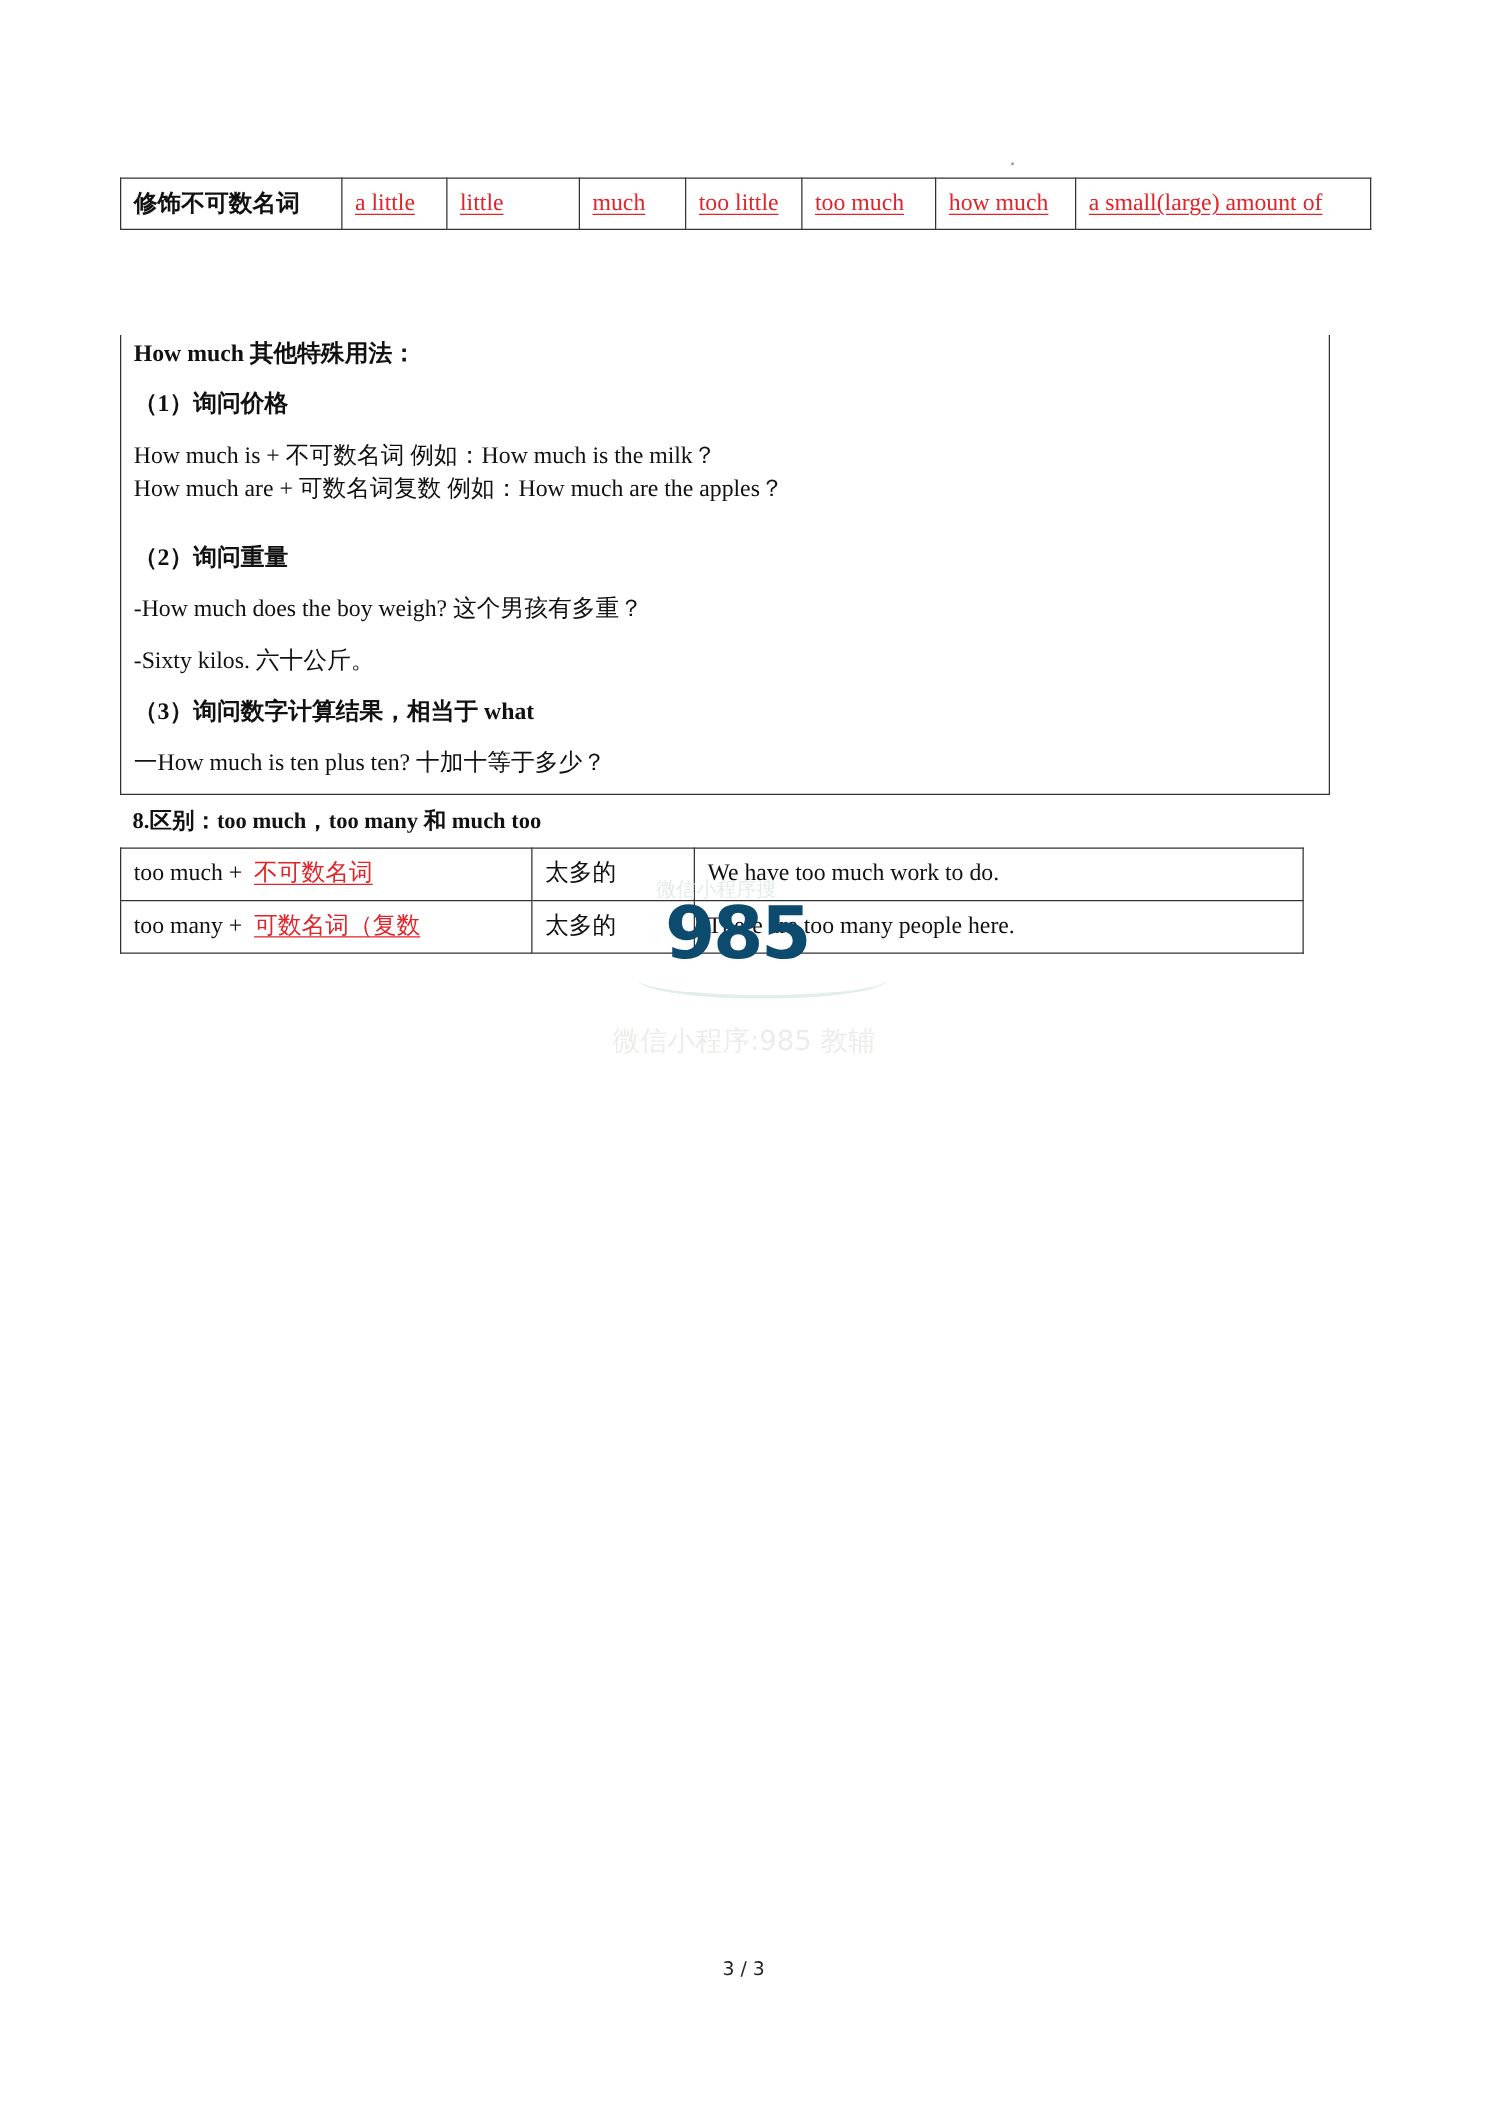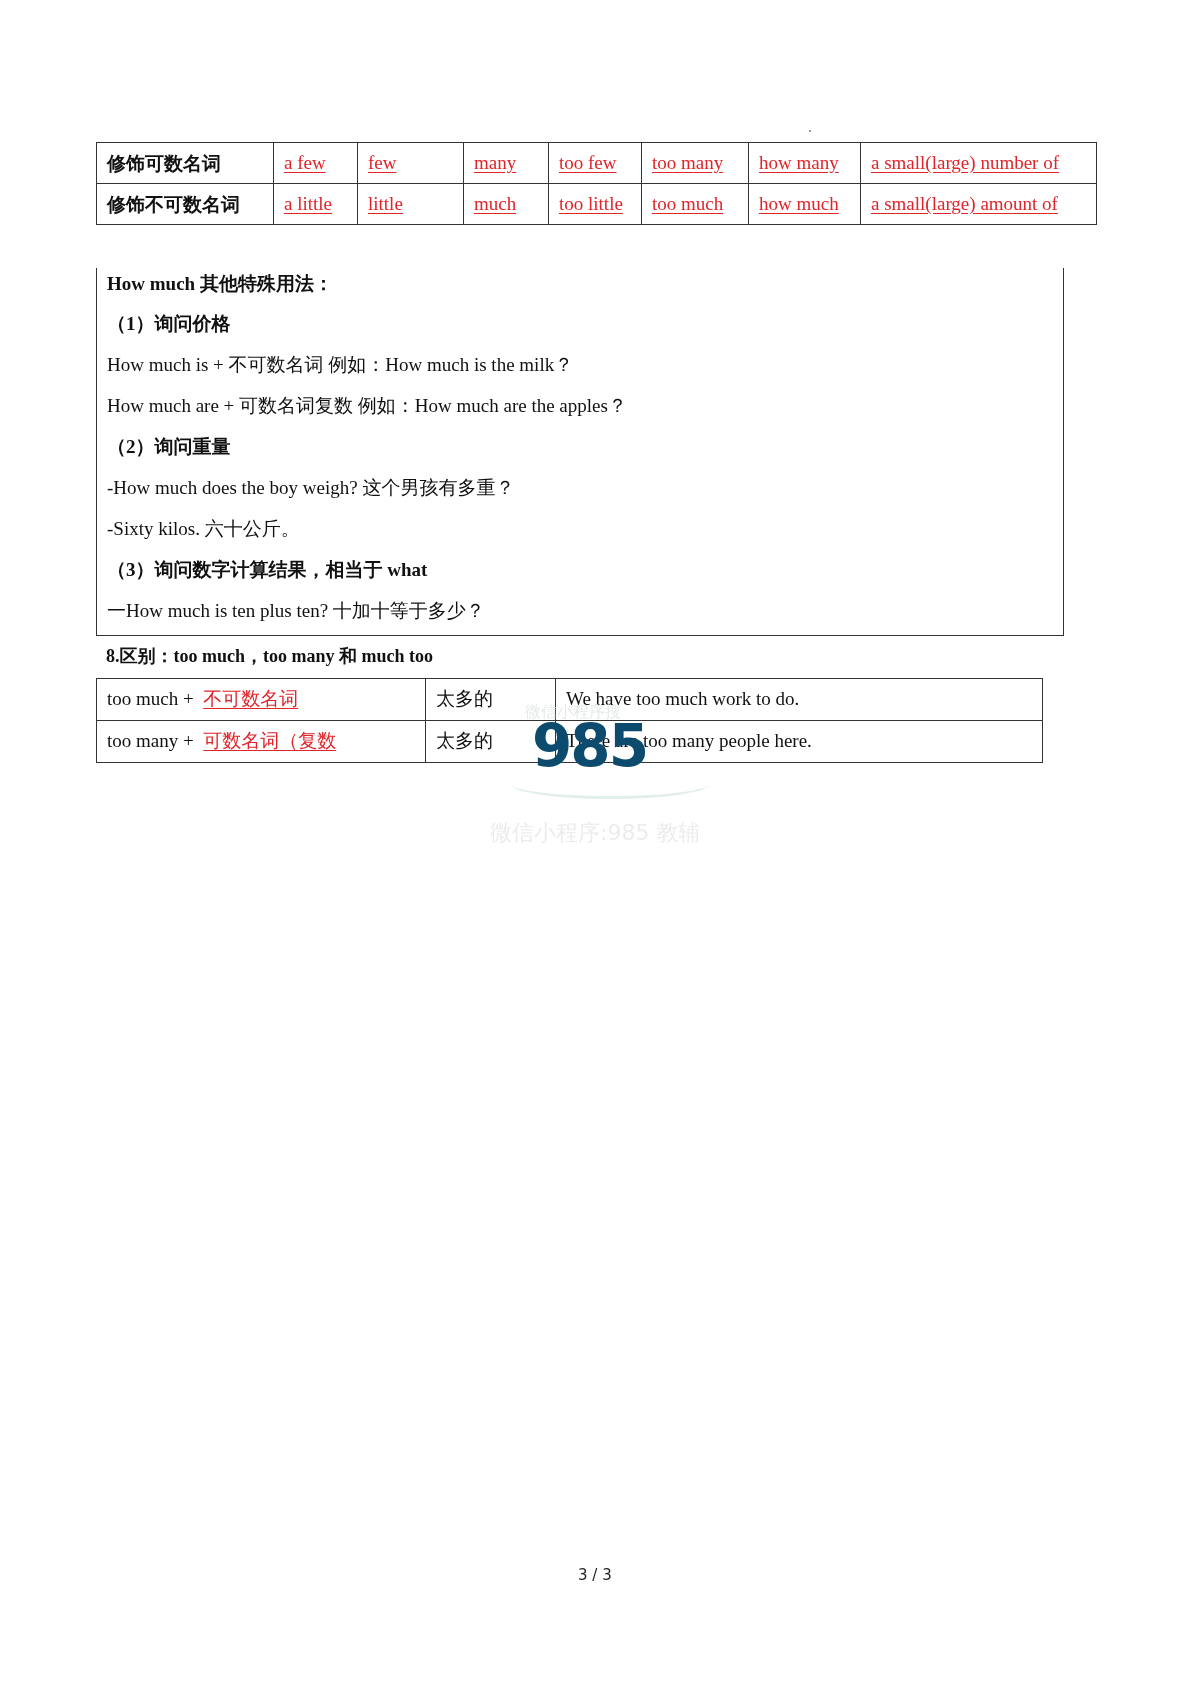--- a/index.html
+++ b/index.html
@@ -45,48 +45,38 @@
     <col style="width:177px">
       <col style="width:84px">
       <col style="width:106px">
       <col style="width:85px">
     <col style="width:93px">
       <col style="width:107px">
       <col style="width:112px">
       <col style="width:236px">
   </colgroup>
   <tbody>
-      <tr>
-    <td class="h">修饰可数名词</td>
-    <td><span class="red">a few</span></td>
-    <td><span class="red">few</span></td>
-    <td><span class="red">many</span></td>
-    <td><span class="red">too few</span></td>
-    <td><span class="red">too many</span></td>
-    <td><span class="red">how many</span></td>
-    <td><span class="red">a small(large) number of</span></td>
-  </tr>
   <tr>
     <td class="h">修饰不可数名词</td>
     <td><span class="red">a little</span></td>
     <td><span class="red">little</span></td>
     <td><span class="red">much</span></td>
     <td><span class="red">too little</span></td>
     <td><span class="red">too much</span></td>
     <td><span class="red">how much</span></td>
     <td><span class="red">a small(large) amount of</span></td>
   </tr>
 </tbody>
   </table>
 
 <div id="box">
   <div class="line bold" style="top:4px;">How much  其他特殊用法：</div>
   <div class="line bold" style="top:44px;">（1）询问价格</div>
   <div class="line" style="top:85px;">How much is +  不可数名词  例如：How much is the milk？</div>
-  <div class="line" style="top:126px;">How much are +  可数名词复数  例如：How much are the apples？</div>
+  <div class="line" style="top:112px;">How much are +  可数名词复数  例如：How much are the apples？</div>
   <div class="line bold" style="top:167px;">（2）询问重量</div>
   <div class="line" style="top:208px;">-How much does the boy weigh?  这个男孩有多重？</div>
   <div class="line" style="top:249px;">-Sixty kilos.  六十公斤。</div>
   <div class="line bold" style="top:290px;">（3）询问数字计算结果，相当于 what</div>
   <div class="line" style="top:331px;">一How much is ten plus ten?  十加十等于多少？</div>
 </div>
 
 <div id="h3">8.区别：too much，too many  和 much too</div>
 
 <table id="t2">

